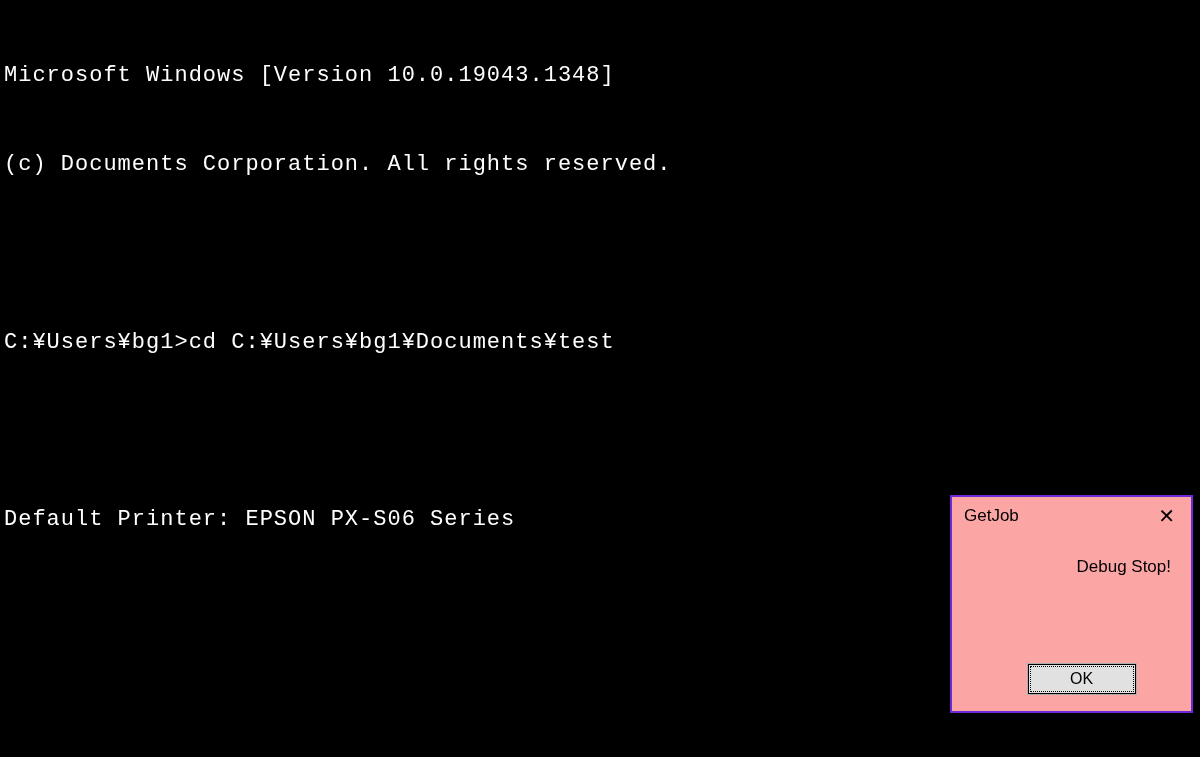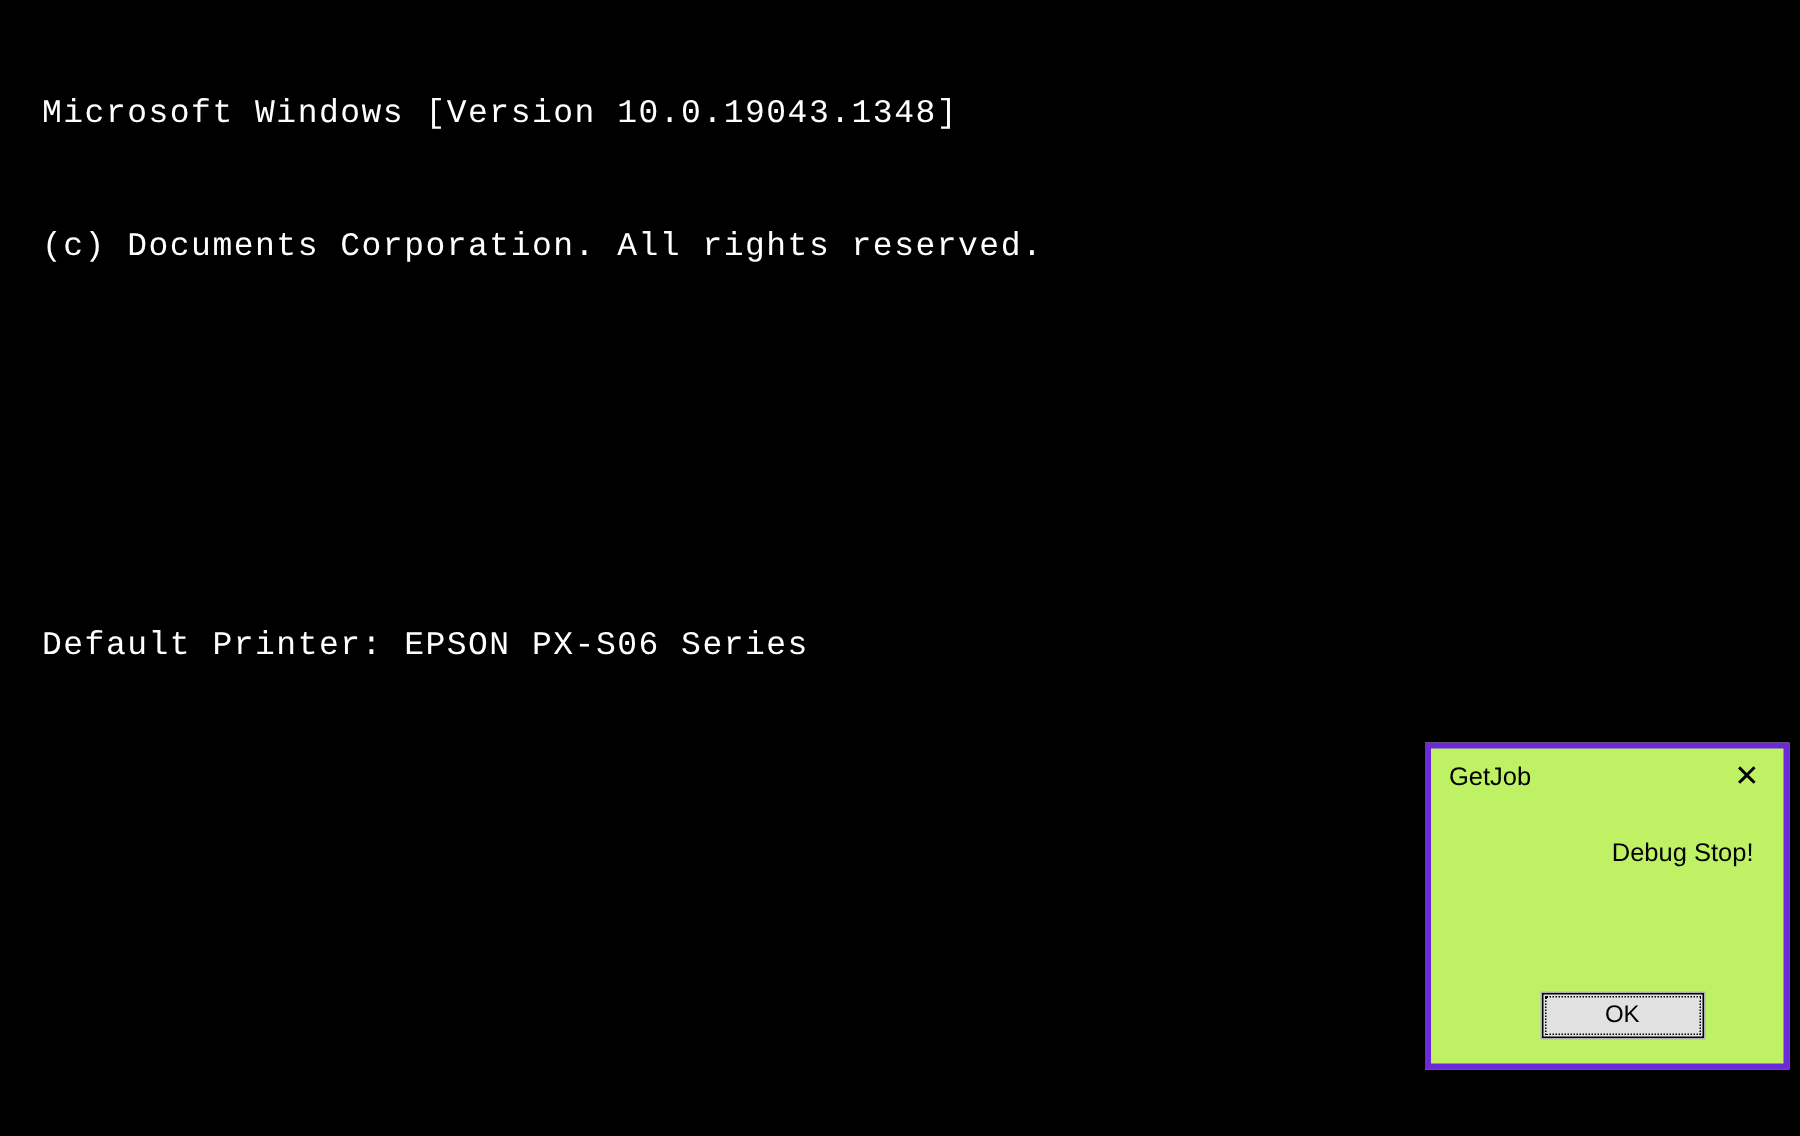--- a/index.html
+++ b/index.html
@@ -19,30 +19,29 @@
       letter-spacing: 1px;
     }
     .terminal {
       padding: 2px 4px;
       line-height: 1.35;
       white-space: pre;
     }
     .terminal .line {
       display: block;
       min-height: 29px;
-      margin-left: 24px;
     }
     .dialog {
       position: absolute;
       top: 495px;
       left: 950px;
       width: 243px;
       height: 218px;
-      background: #bef264;
-      border: 4px solid #6d28d9;
+      background: #fca5a5;
+      border: 2px solid #6d28d9;
       font-family: "Segoe UI", "Tahoma", sans-serif;
       color: #000000;
       font-size: 17px;
       letter-spacing: 0;
     }
     .dialog-titlebar {
       display: flex;
       justify-content: space-between;
       align-items: center;
       height: 38px;
@@ -84,20 +83,21 @@
       cursor: pointer;
     }
   </style>
 </head>
 <body>
 
 <div class="terminal">
   <span class="line">Microsoft Windows [Version 10.0.19043.1348]</span>
   <span class="line">(c) Documents Corporation. All rights reserved.</span>
   <span class="line"></span>
+  <span class="line">C:¥Users¥bg1&gt;cd C:¥Users¥bg1¥Documents¥test</span>
   <span class="line"></span>
   <span class="line">Default Printer: EPSON PX-S06 Series</span>
   
   
   
   
   
   
   
   

